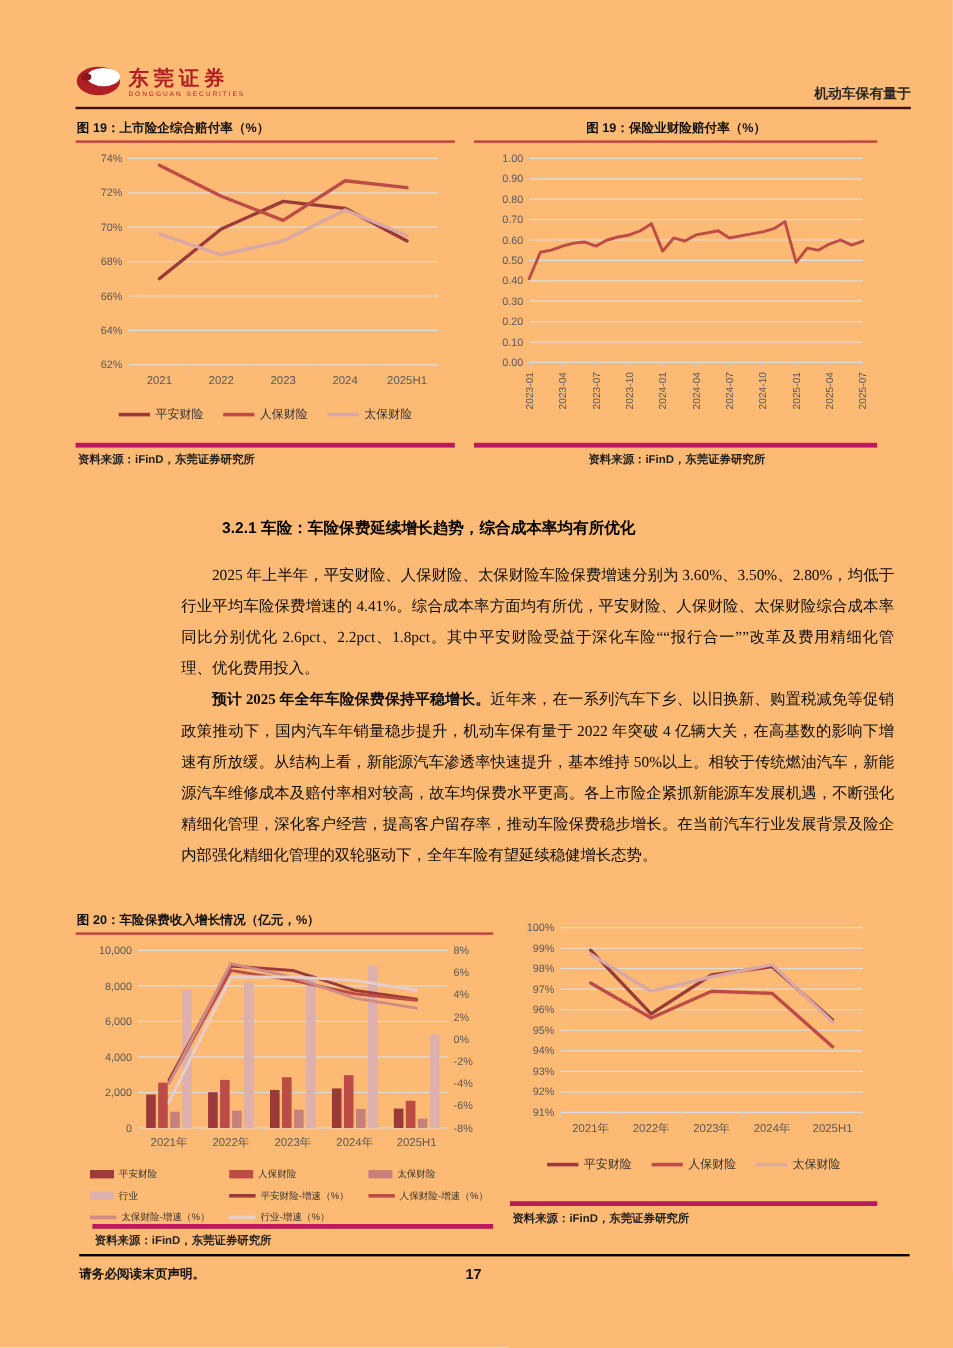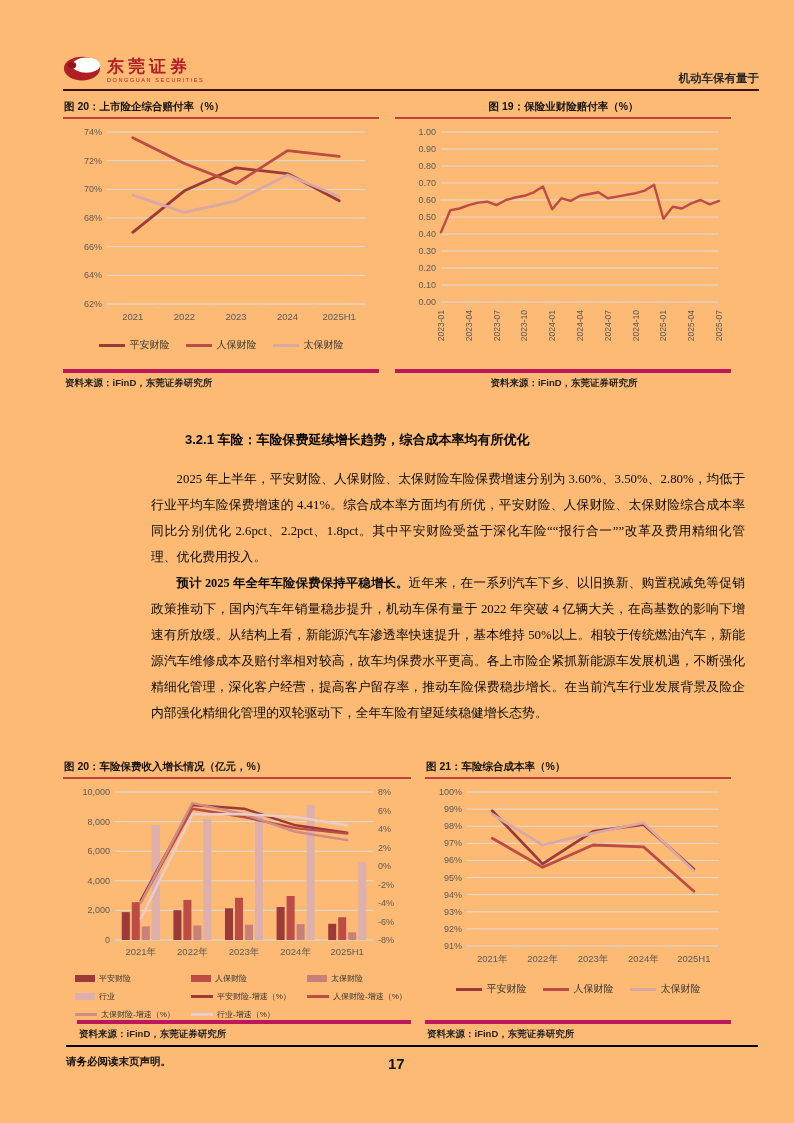--- a/index.html
+++ b/index.html
@@ -36,21 +36,21 @@
   .lg.grid3 .lg-line{width:22px;}
   
   .sec-h{position:absolute;left:185px;top:431px;font-weight:bold;font-size:13px;color:#000;}
   .body-txt{position:absolute;left:151px;top:466px;width:594px;font-family:"Liberation Serif","DejaVu Serif",serif;
             font-size:12.8px;line-height:26px;color:#0a0a0a;text-align:justify;}
   .body-txt p{margin:0;text-indent:2em;}
   .body-txt b{font-family:Liberation Serif, serif;font-size:12.4px;}
   
   .ftr-line{position:absolute;left:66px;right:64px;top:1045px;border-top:2.5px solid #000;}
   .ftr-disc{position:absolute;left:66px;top:1055px;font-weight:bold;font-size:10.5px;color:#111;}
-  .ftr-page{position:absolute;left:388px;top:1055px;font-weight:bold;font-size:15px;color:#111;}
+  .ftr-page{position:absolute;left:388px;top:1055px;font-weight:bold;font-size:12px;color:#111;}
 </style>
 </head>
 <body>
 
 <div class="page">
 
   <div class="hdr">
     <div class="brand">
       <span>
         <svg width="38" height="27" viewBox="0 0 40 28">
@@ -61,21 +61,21 @@
       </span>
       <span class="brand-txt">
         <span class="brand-cn">东莞证券</span>
         <span class="brand-en">DONGGUAN SECURITIES</span>
       </span>
     </div>
     <div class="hdr-title">机动车保有量于</div>
   </div>
 
   <div class="fig" id="f18">
-    <div class="fig-title">图 20：上市险企综合赔付率（%）</div>
+    <div class="fig-title">图 19：上市险企综合赔付率（%）</div>
     <div class="fig-body">
       <div class="chart">
           <svg width="314" height="206">
             <g>
               <line x1="44" y1="180" x2="302" y2="180" stroke="#dcdcdc" stroke-width="1"></line>
               <text x="39" y="183" text-anchor="end" font-size="9" fill="#595959">62%</text>
               <line x1="44" y1="151.33333333333334" x2="302" y2="151.33333333333334" stroke="#dcdcdc" stroke-width="1"></line>
               <text x="39" y="154.33333333333334" text-anchor="end" font-size="9" fill="#595959">64%</text>
               <line x1="44" y1="122.66666666666667" x2="302" y2="122.66666666666667" stroke="#dcdcdc" stroke-width="1"></line>
               <text x="39" y="125.66666666666667" text-anchor="end" font-size="9" fill="#595959">66%</text>
@@ -299,21 +299,20 @@
           <span class="lg-item">
             <span class="lg-sw lg-line" style="background: rgb(231, 206, 204);"></span>
             <span>行业-增速（%）</span>
           </span>
         </div>
     </div>
     <div class="fig-src src-inset">资料来源：iFinD，东莞证券研究所</div>
   </div>
 
   <div class="fig" id="f21">
-    <div class="fig-title">图 21：车险综合成本率（%）</div>
     <div class="fig-body">
       <div class="chart">
           <svg width="306" height="190">
             <g>
               <line x1="42" y1="162" x2="294" y2="162" stroke="#dcdcdc" stroke-width="1"></line>
               <text x="37" y="165" text-anchor="end" font-size="9" fill="#595959">91%</text>
               <line x1="42" y1="144.88888888888889" x2="294" y2="144.88888888888889" stroke="#dcdcdc" stroke-width="1"></line>
               <text x="37" y="147.88888888888889" text-anchor="end" font-size="9" fill="#595959">92%</text>
               <line x1="42" y1="127.77777777777777" x2="294" y2="127.77777777777777" stroke="#dcdcdc" stroke-width="1"></line>
               <text x="37" y="130.77777777777777" text-anchor="end" font-size="9" fill="#595959">93%</text>

